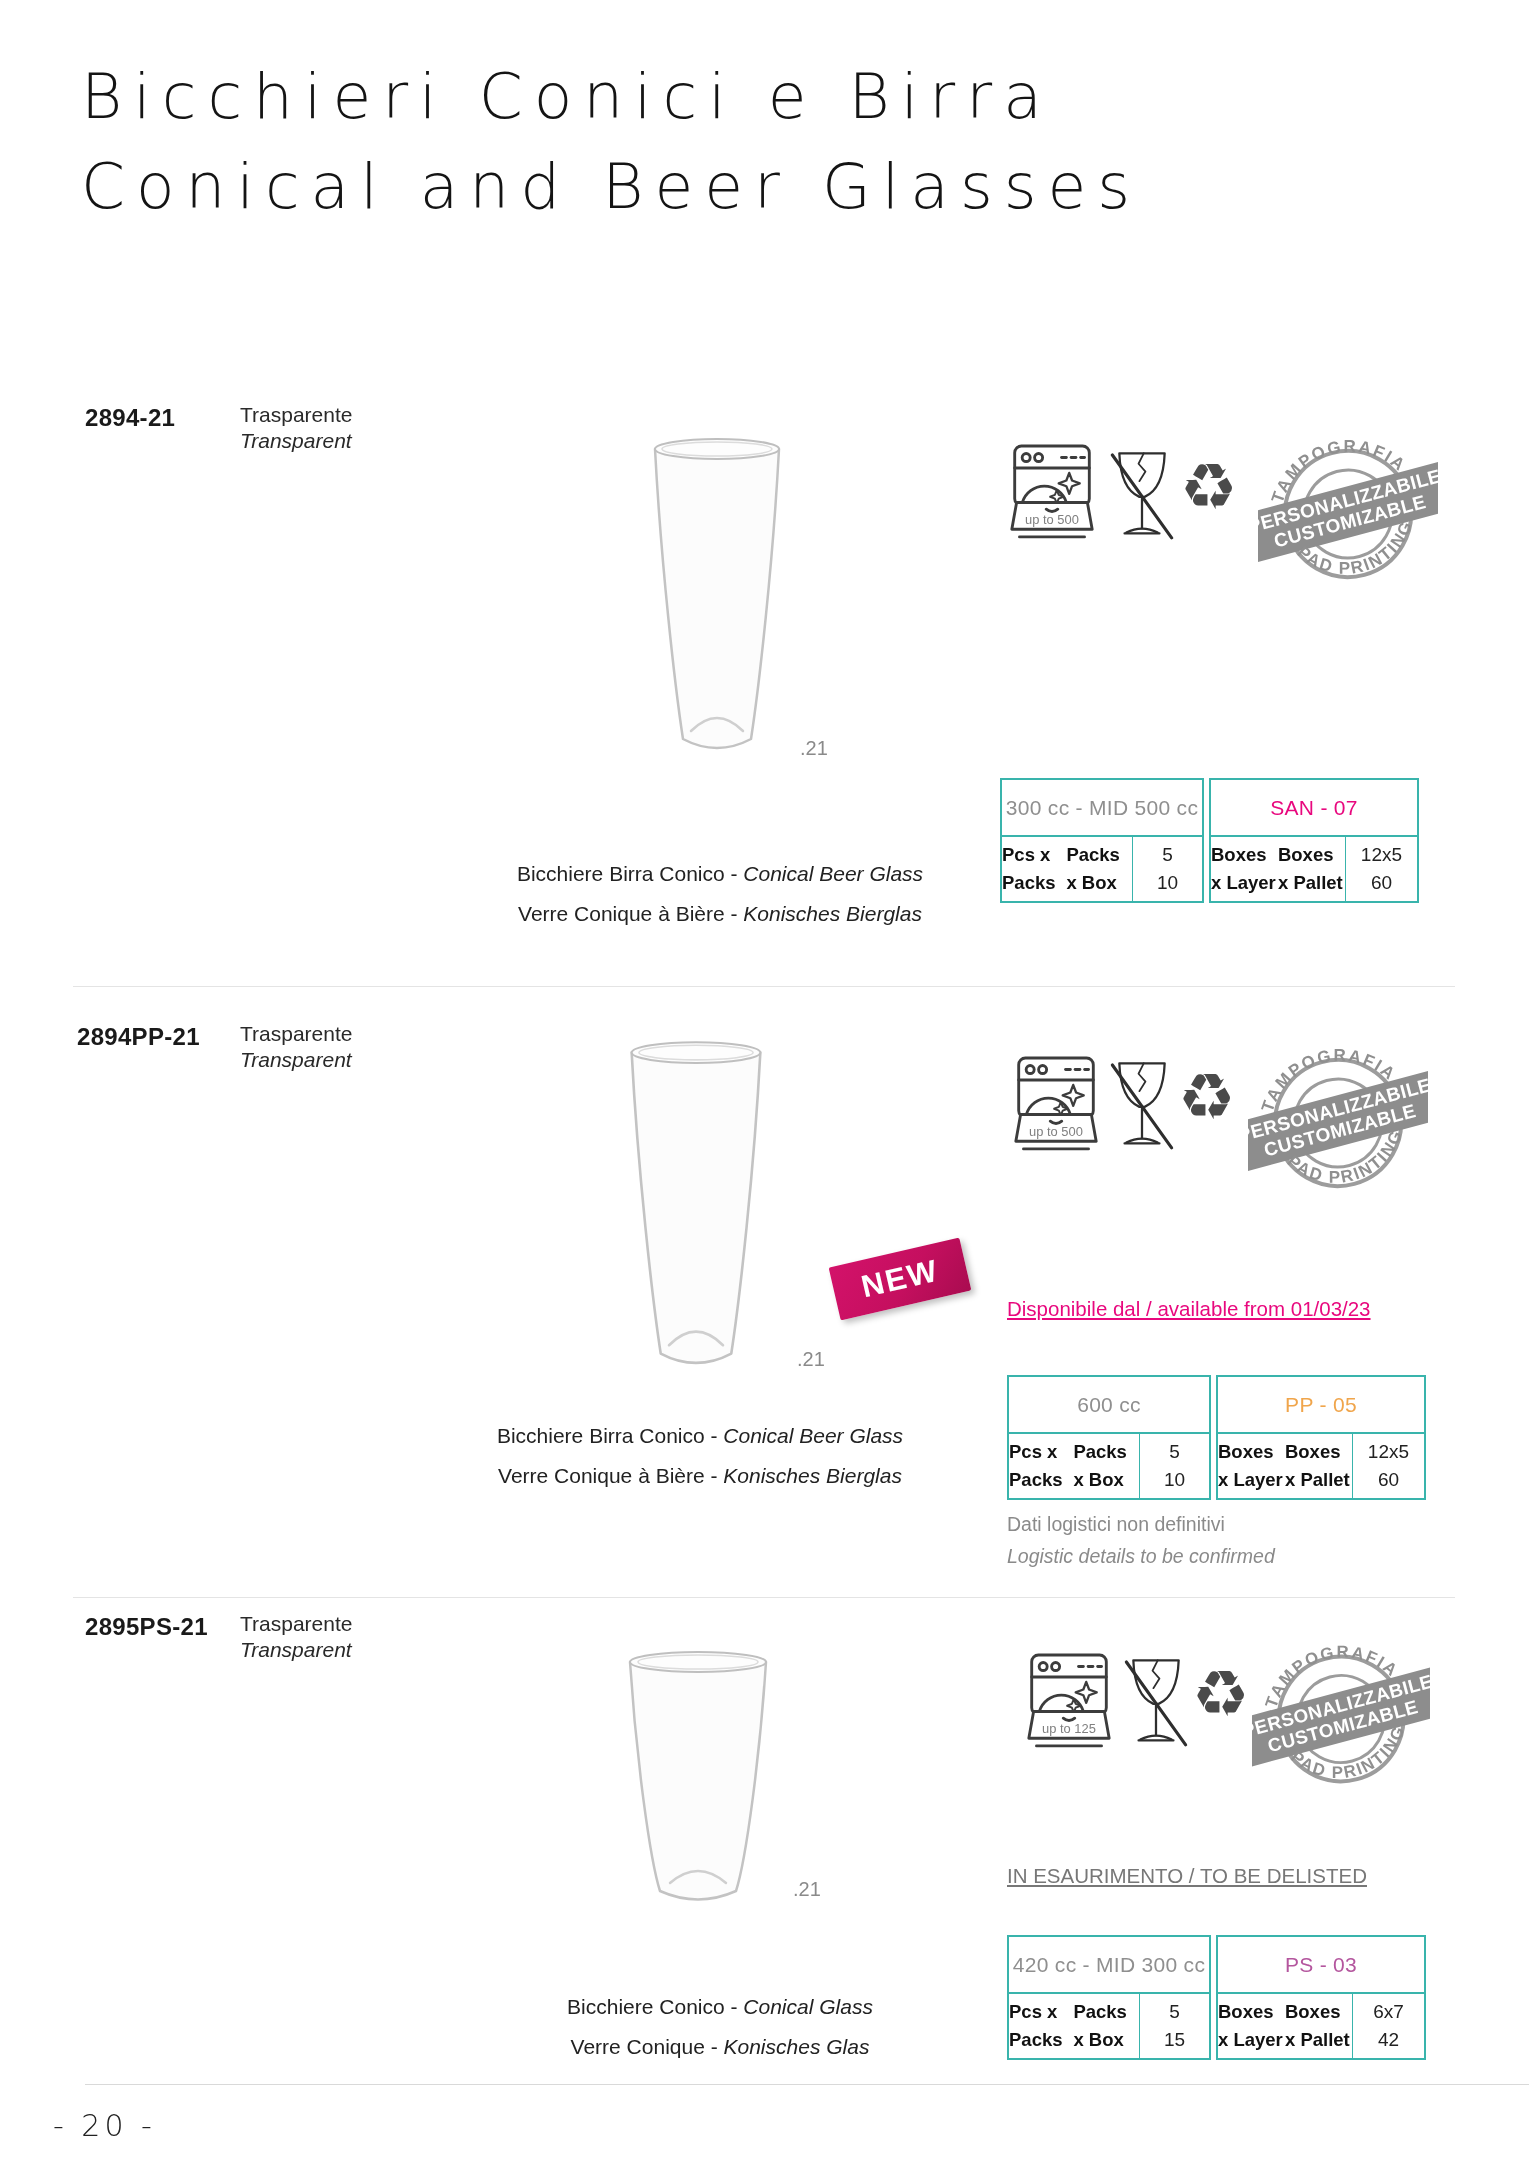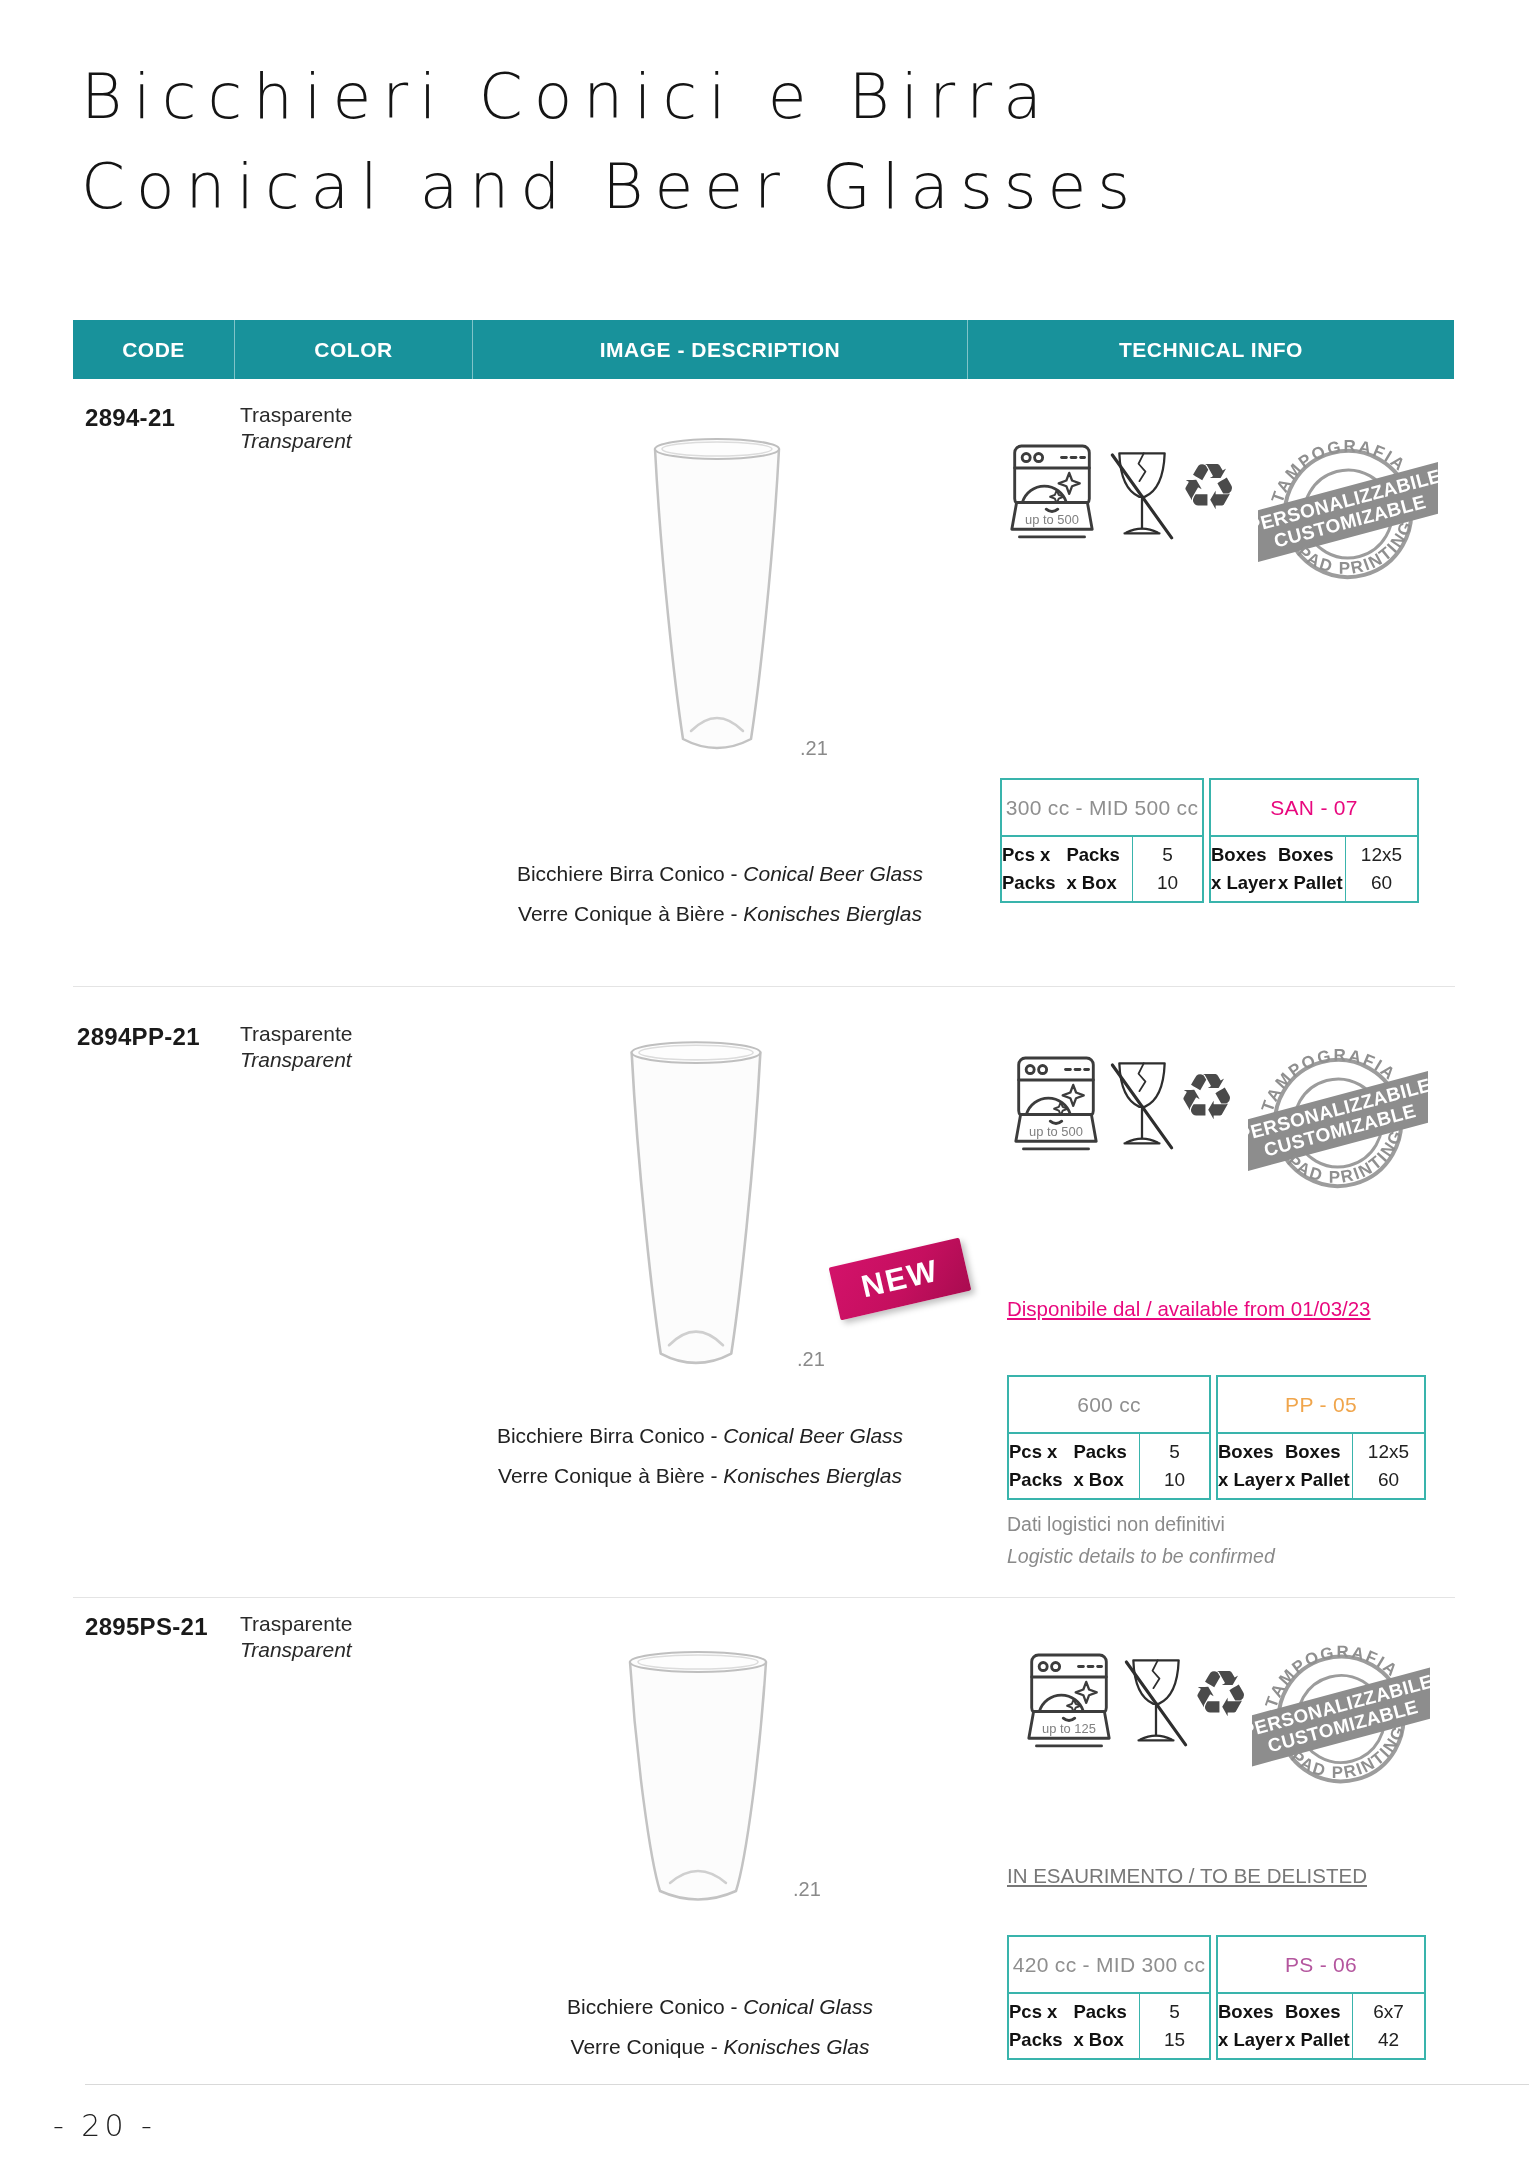--- a/index.html
+++ b/index.html
@@ -80,26 +80,20 @@
 </head>
 <body>
 
 <div class="page">
 
   <div class="abs title">
     <div>Bicchieri Conici e Birra</div>
     <div>Conical and Beer Glasses</div>
   </div>
 
-  <div class="abs hdrbar">
-    <div class="hdrcell sep hc1">CODE</div>
-    <div class="hdrcell sep hc2">COLOR</div>
-    <div class="hdrcell sep hc3">IMAGE - DESCRIPTION</div>
-    <div class="hdrcell hc4">TECHNICAL INFO</div>
-  </div>
 
   <div class="abs code" style="left:85px;top:404px;">2894-21</div>
   <div class="abs colorblk" style="left:240px;top:402px;">
     <div class="it">Trasparente</div>
     <div class="en">Transparent</div>
   </div>
 
   <div class="abs" style="left:637px;top:433px;">
     <svg width="160" height="345" viewBox="0 0 160 345">
       <path class="glass-body" d="M18,16 C24,130 38,254 46,306 Q80,324 114,306 C122,254 136,130 142,16 Z"></path>
@@ -385,21 +379,21 @@
           <div>Pcs x Packs</div>
           <div>Packs x Box</div>
         </div>
         <div class="spec-vals">
           <div>5</div>
           <div>15</div>
         </div>
       </div>
     </div>
     <div class="spec-box rgt">
-      <div class="spec-head mat" style="color: rgb(180, 86, 158);">PS - 06</div>
+      <div class="spec-head mat" style="color: rgb(180, 86, 158);">PS - 03</div>
       <div class="spec-body">
         <div class="spec-labels">
           <div>Boxes x Layer</div>
           <div>Boxes x Pallet</div>
         </div>
         <div class="spec-vals">
           <div>6x7</div>
           <div>42</div>
         </div>
       </div>

